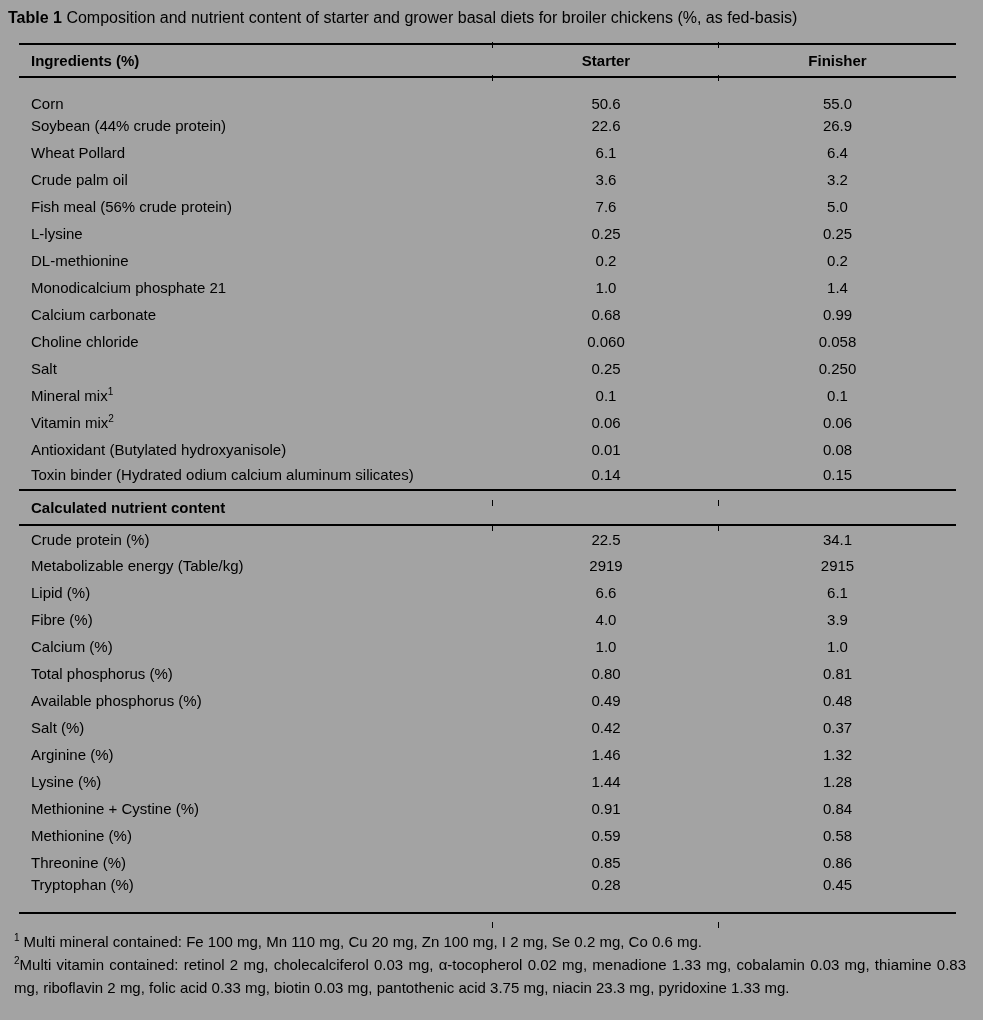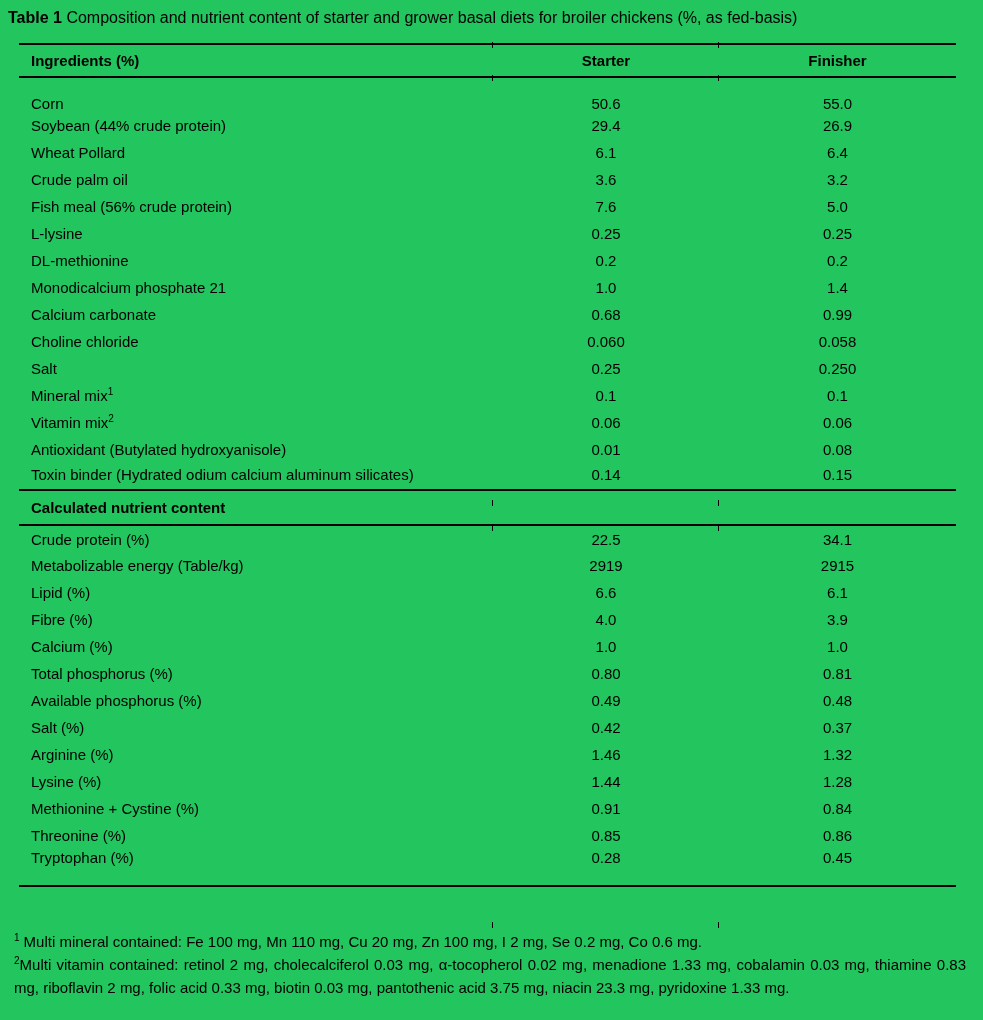--- a/index.html
+++ b/index.html
@@ -5,21 +5,21 @@
   * { margin: 0; padding: 0; box-sizing: border-box; }
   html, body { background: #ffffff; }
   body {
     font-family: "Liberation Sans", "DejaVu Sans", sans-serif;
     color: #000;
   }
   .page {
     position: relative;
     width: 983px;
     height: 1020px;
-    background: #22c55e;
+    background: #a3a3a3;
     overflow: hidden;
   }
   .caption {
     position: absolute;
     left: 8px;
     top: 9px;
     font-size: 16px;
     white-space: nowrap;
     letter-spacing: 0;
   }
@@ -118,21 +118,21 @@
         </tr>
       </thead>
       <tbody class="ingredients" id="ingredients-body">
           <tr class="data-row">
     <td class="c-name">Corn</td>
     <td class="c-val">50.6</td>
     <td class="c-val">55.0</td>
   </tr>
           <tr class="data-row">
     <td class="c-name">Soybean (44% crude protein)</td>
-    <td class="c-val">29.4</td>
+    <td class="c-val">22.6</td>
     <td class="c-val">26.9</td>
   </tr>
           <tr class="data-row">
     <td class="c-name">Wheat Pollard</td>
     <td class="c-val">6.1</td>
     <td class="c-val">6.4</td>
   </tr>
           <tr class="data-row">
     <td class="c-name">Crude palm oil</td>
     <td class="c-val">3.6</td>
@@ -247,20 +247,25 @@
   </tr>
           <tr class="data-row">
     <td class="c-name">Lysine (%)</td>
     <td class="c-val">1.44</td>
     <td class="c-val">1.28</td>
   </tr>
           <tr class="data-row">
     <td class="c-name">Methionine + Cystine (%)</td>
     <td class="c-val">0.91</td>
     <td class="c-val">0.84</td>
+  </tr>
+          <tr class="data-row">
+    <td class="c-name">Methionine (%)</td>
+    <td class="c-val">0.59</td>
+    <td class="c-val">0.58</td>
   </tr>
           <tr class="data-row">
     <td class="c-name">Threonine (%)</td>
     <td class="c-val">0.85</td>
     <td class="c-val">0.86</td>
   </tr>
           <tr class="data-row">
     <td class="c-name">Tryptophan (%)</td>
     <td class="c-val">0.28</td>
     <td class="c-val">0.45</td>

